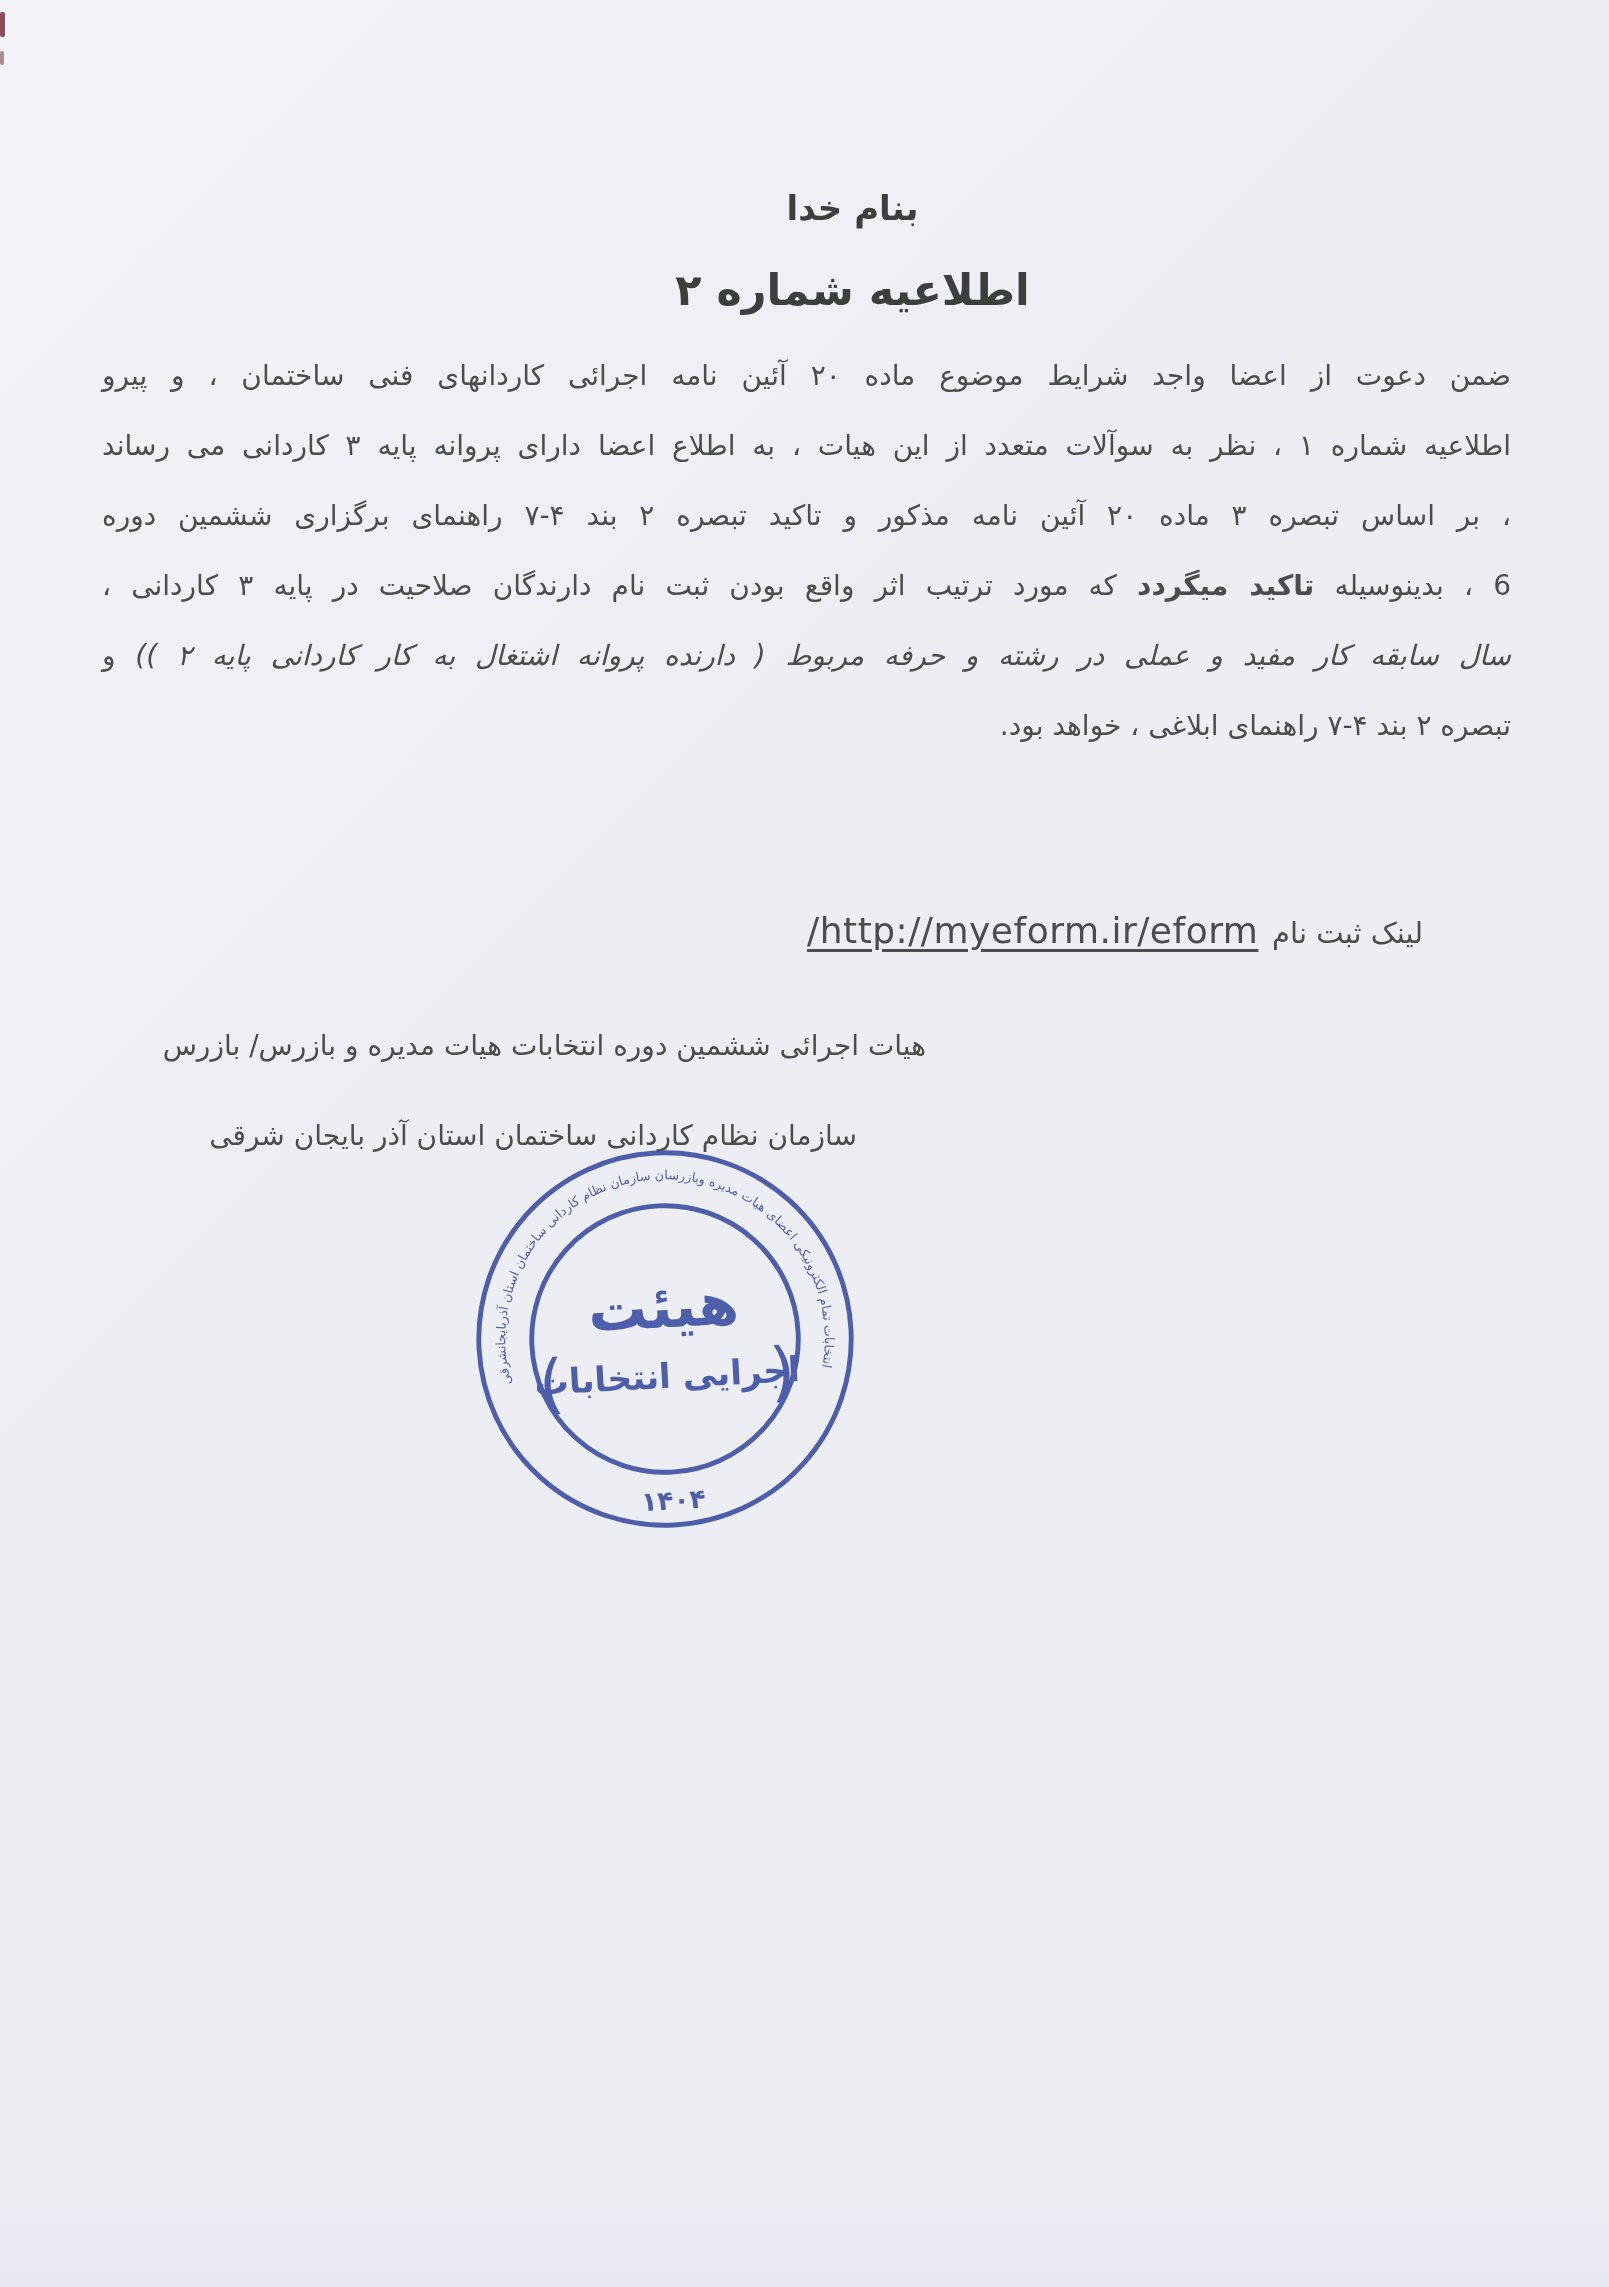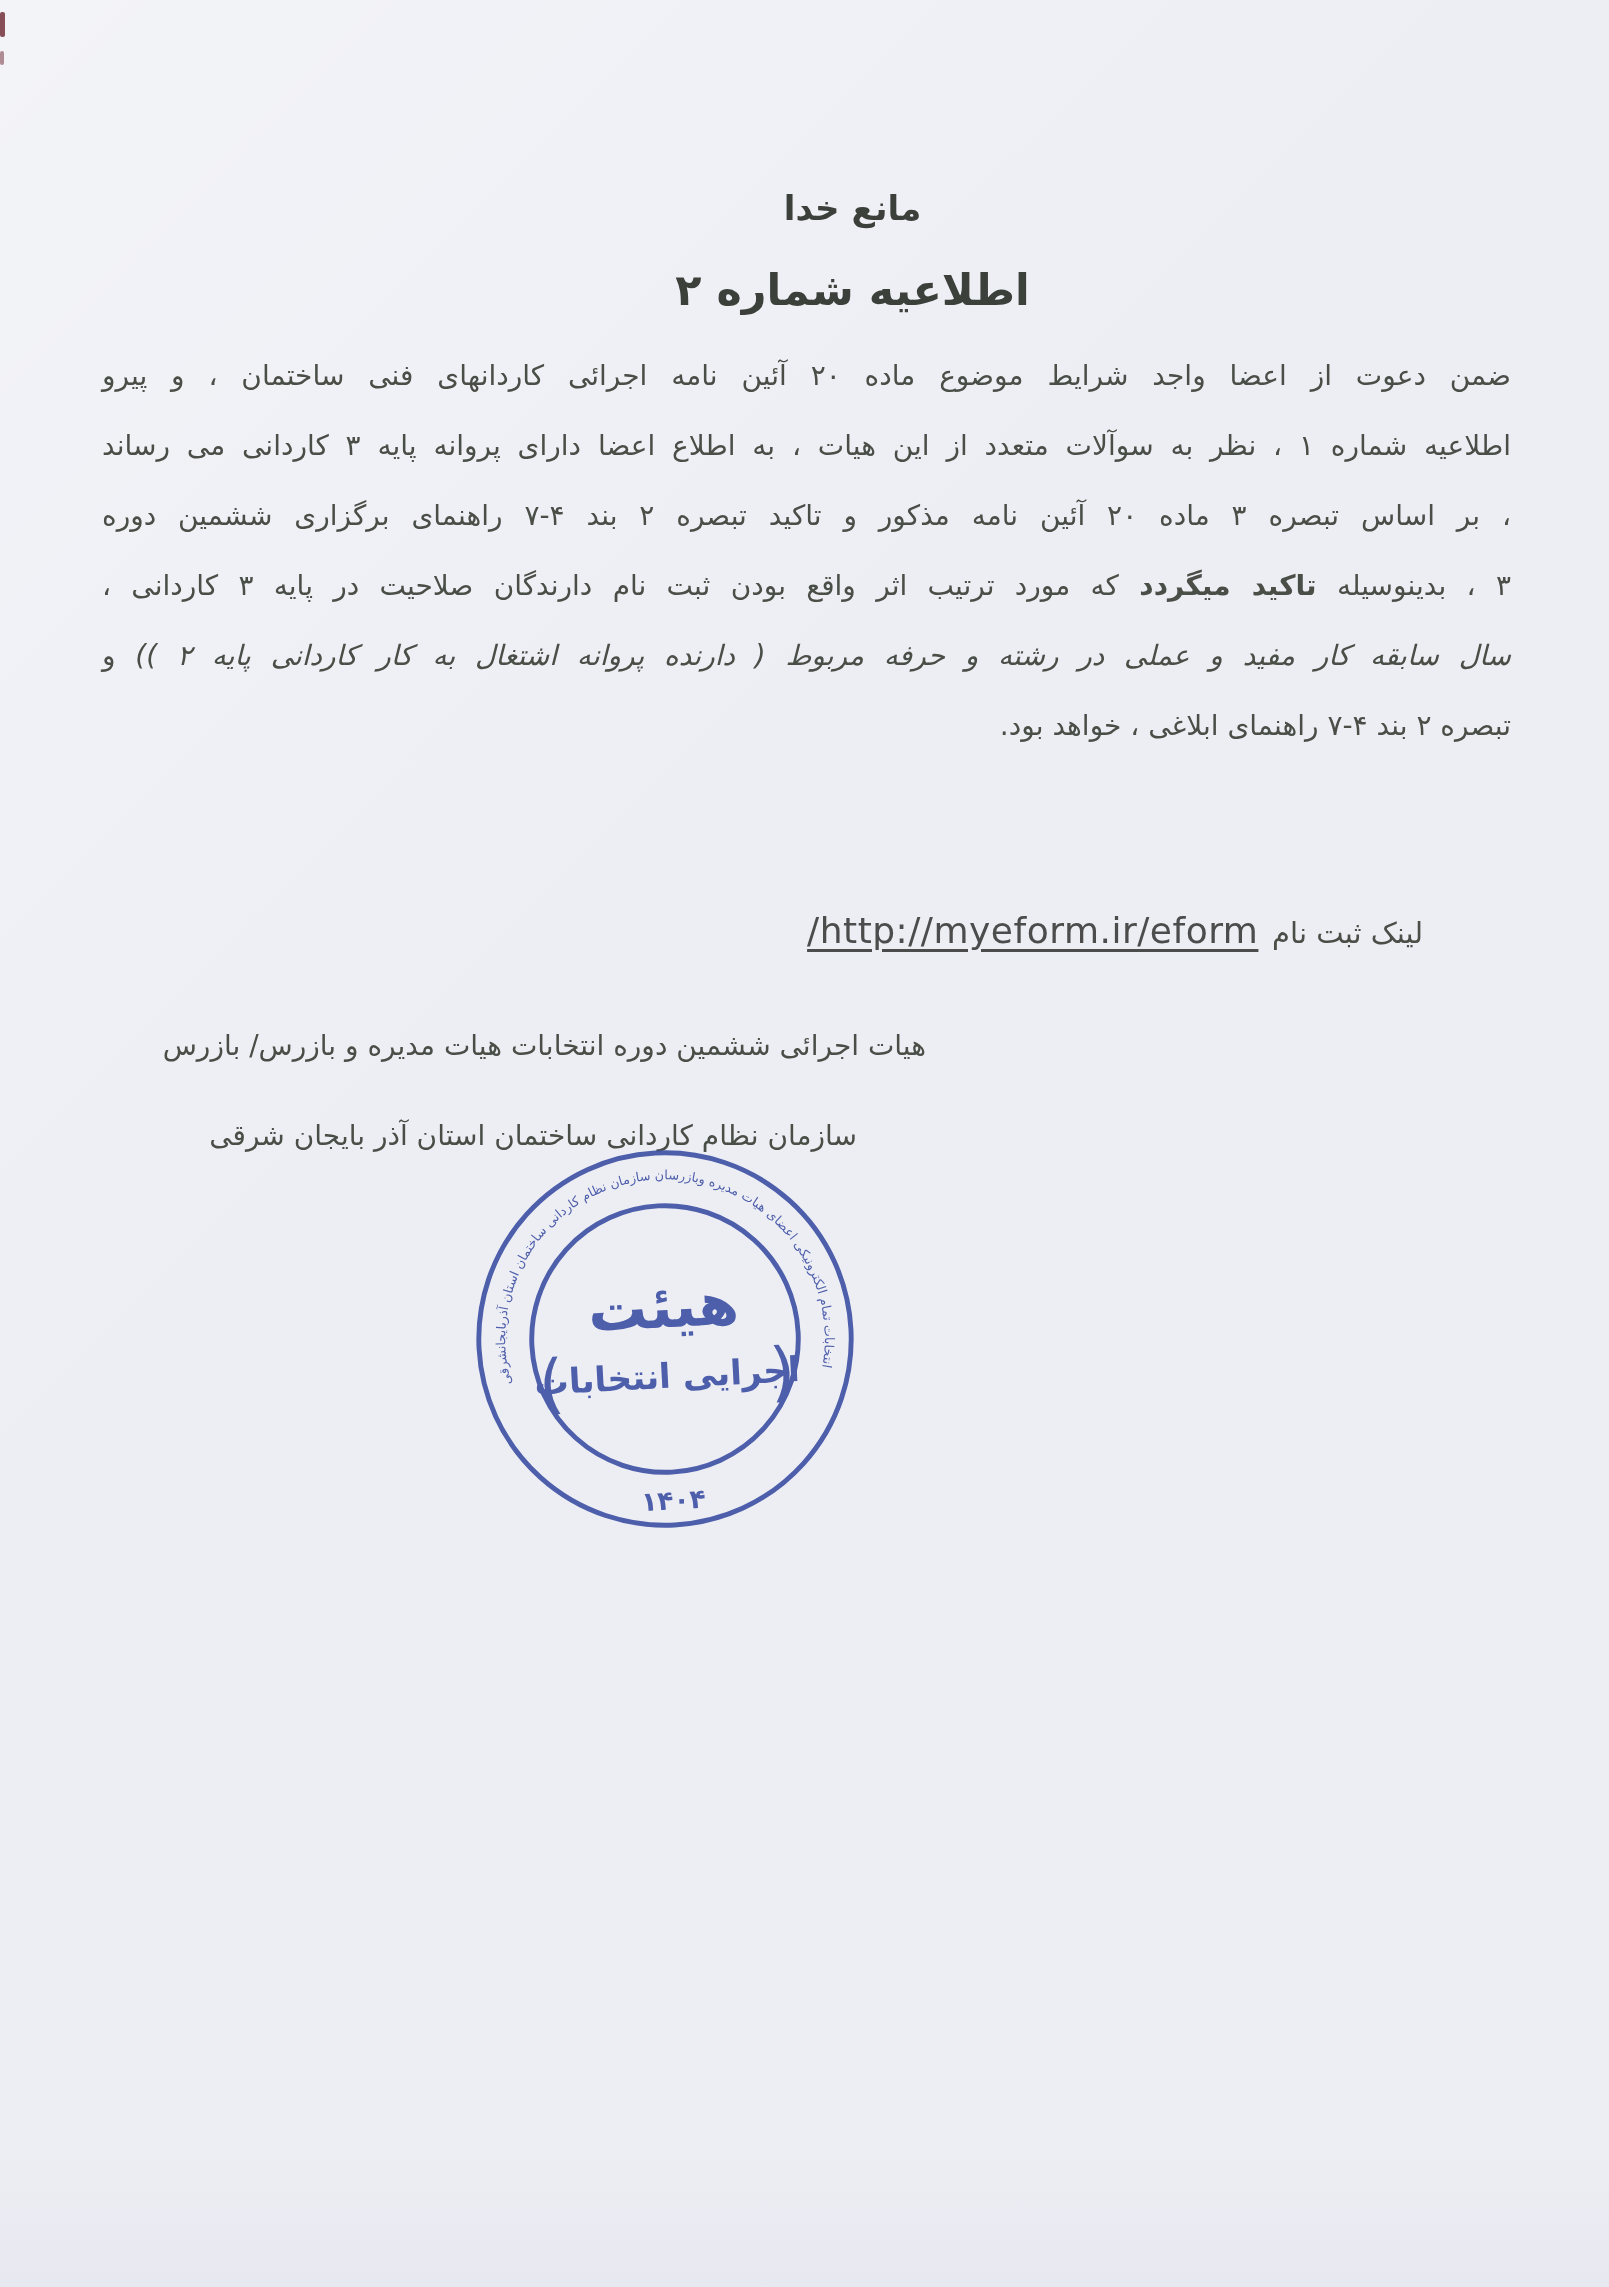--- a/index.html
+++ b/index.html
@@ -73,28 +73,28 @@
   .stamp circle{stroke:var(--stamp-blue);fill:none;}
 </style>
 </head>
 <body>
 
 <div class="page">
 
   <div class="scan-mark m1"></div>
   <div class="scan-mark m2"></div>
 
-  <div class="heading besmellah">مانع خدا</div>
+  <div class="heading besmellah">بنام خدا</div>
   <div class="heading doc-title">اطلاعیه شماره ۲</div>
 
   <div class="body-text">
       <div class="line"><span class="run-n">ضمن  دعوت از اعضا واجد شرایط موضوع ماده ۲۰ آئین نامه اجرائی کاردانهای فنی ساختمان ، و پیرو</span></div>
       <div class="line"><span class="run-n">اطلاعیه شماره ۱ ، نظر  به سوآلات متعدد از این هیات ، به اطلاع اعضا دارای پروانه پایه ۳ کاردانی می رساند</span></div>
       <div class="line"><span class="run-n">، بر اساس تبصره ۳ ماده ۲۰ آئین نامه مذکور و تاکید تبصره ۲ بند ۴-۷  راهنمای برگزاری ششمین دوره</span></div>
-      <div class="line"><span class="run-n">۳ ، بدینوسیله </span><span class="run-b">تاکید میگردد</span><span class="run-n"> که مورد ترتیب اثر واقع بودن ثبت نام دارندگان صلاحیت در پایه ۳ کاردانی ،</span></div>
+      <div class="line"><span class="run-n">6 ، بدینوسیله </span><span class="run-b">تاکید میگردد</span><span class="run-n"> که مورد ترتیب اثر واقع بودن ثبت نام دارندگان صلاحیت در پایه ۳ کاردانی ،</span></div>
       <div class="line"><span class="run-i">سال سابقه کار مفید و عملی در رشته و حرفه مربوط ( دارنده پروانه اشتغال به کار کاردانی پایه ۲ ))</span><span class="run-n"> و</span></div>
       <div class="line short"><span class="run-n">تبصره ۲ بند ۴-۷ راهنمای ابلاغی ، خواهد بود.</span></div>
     </div>
 
   <div class="reg-row">
     <span class="reg-label">لینک ثبت نام</span>
     <a class="reg-link" href="#">/http://myeform.ir/eform</a>
   </div>
 
   <div class="sig sig2">سازمان نظام کاردانی ساختمان استان آذر بایجان شرقی</div>

